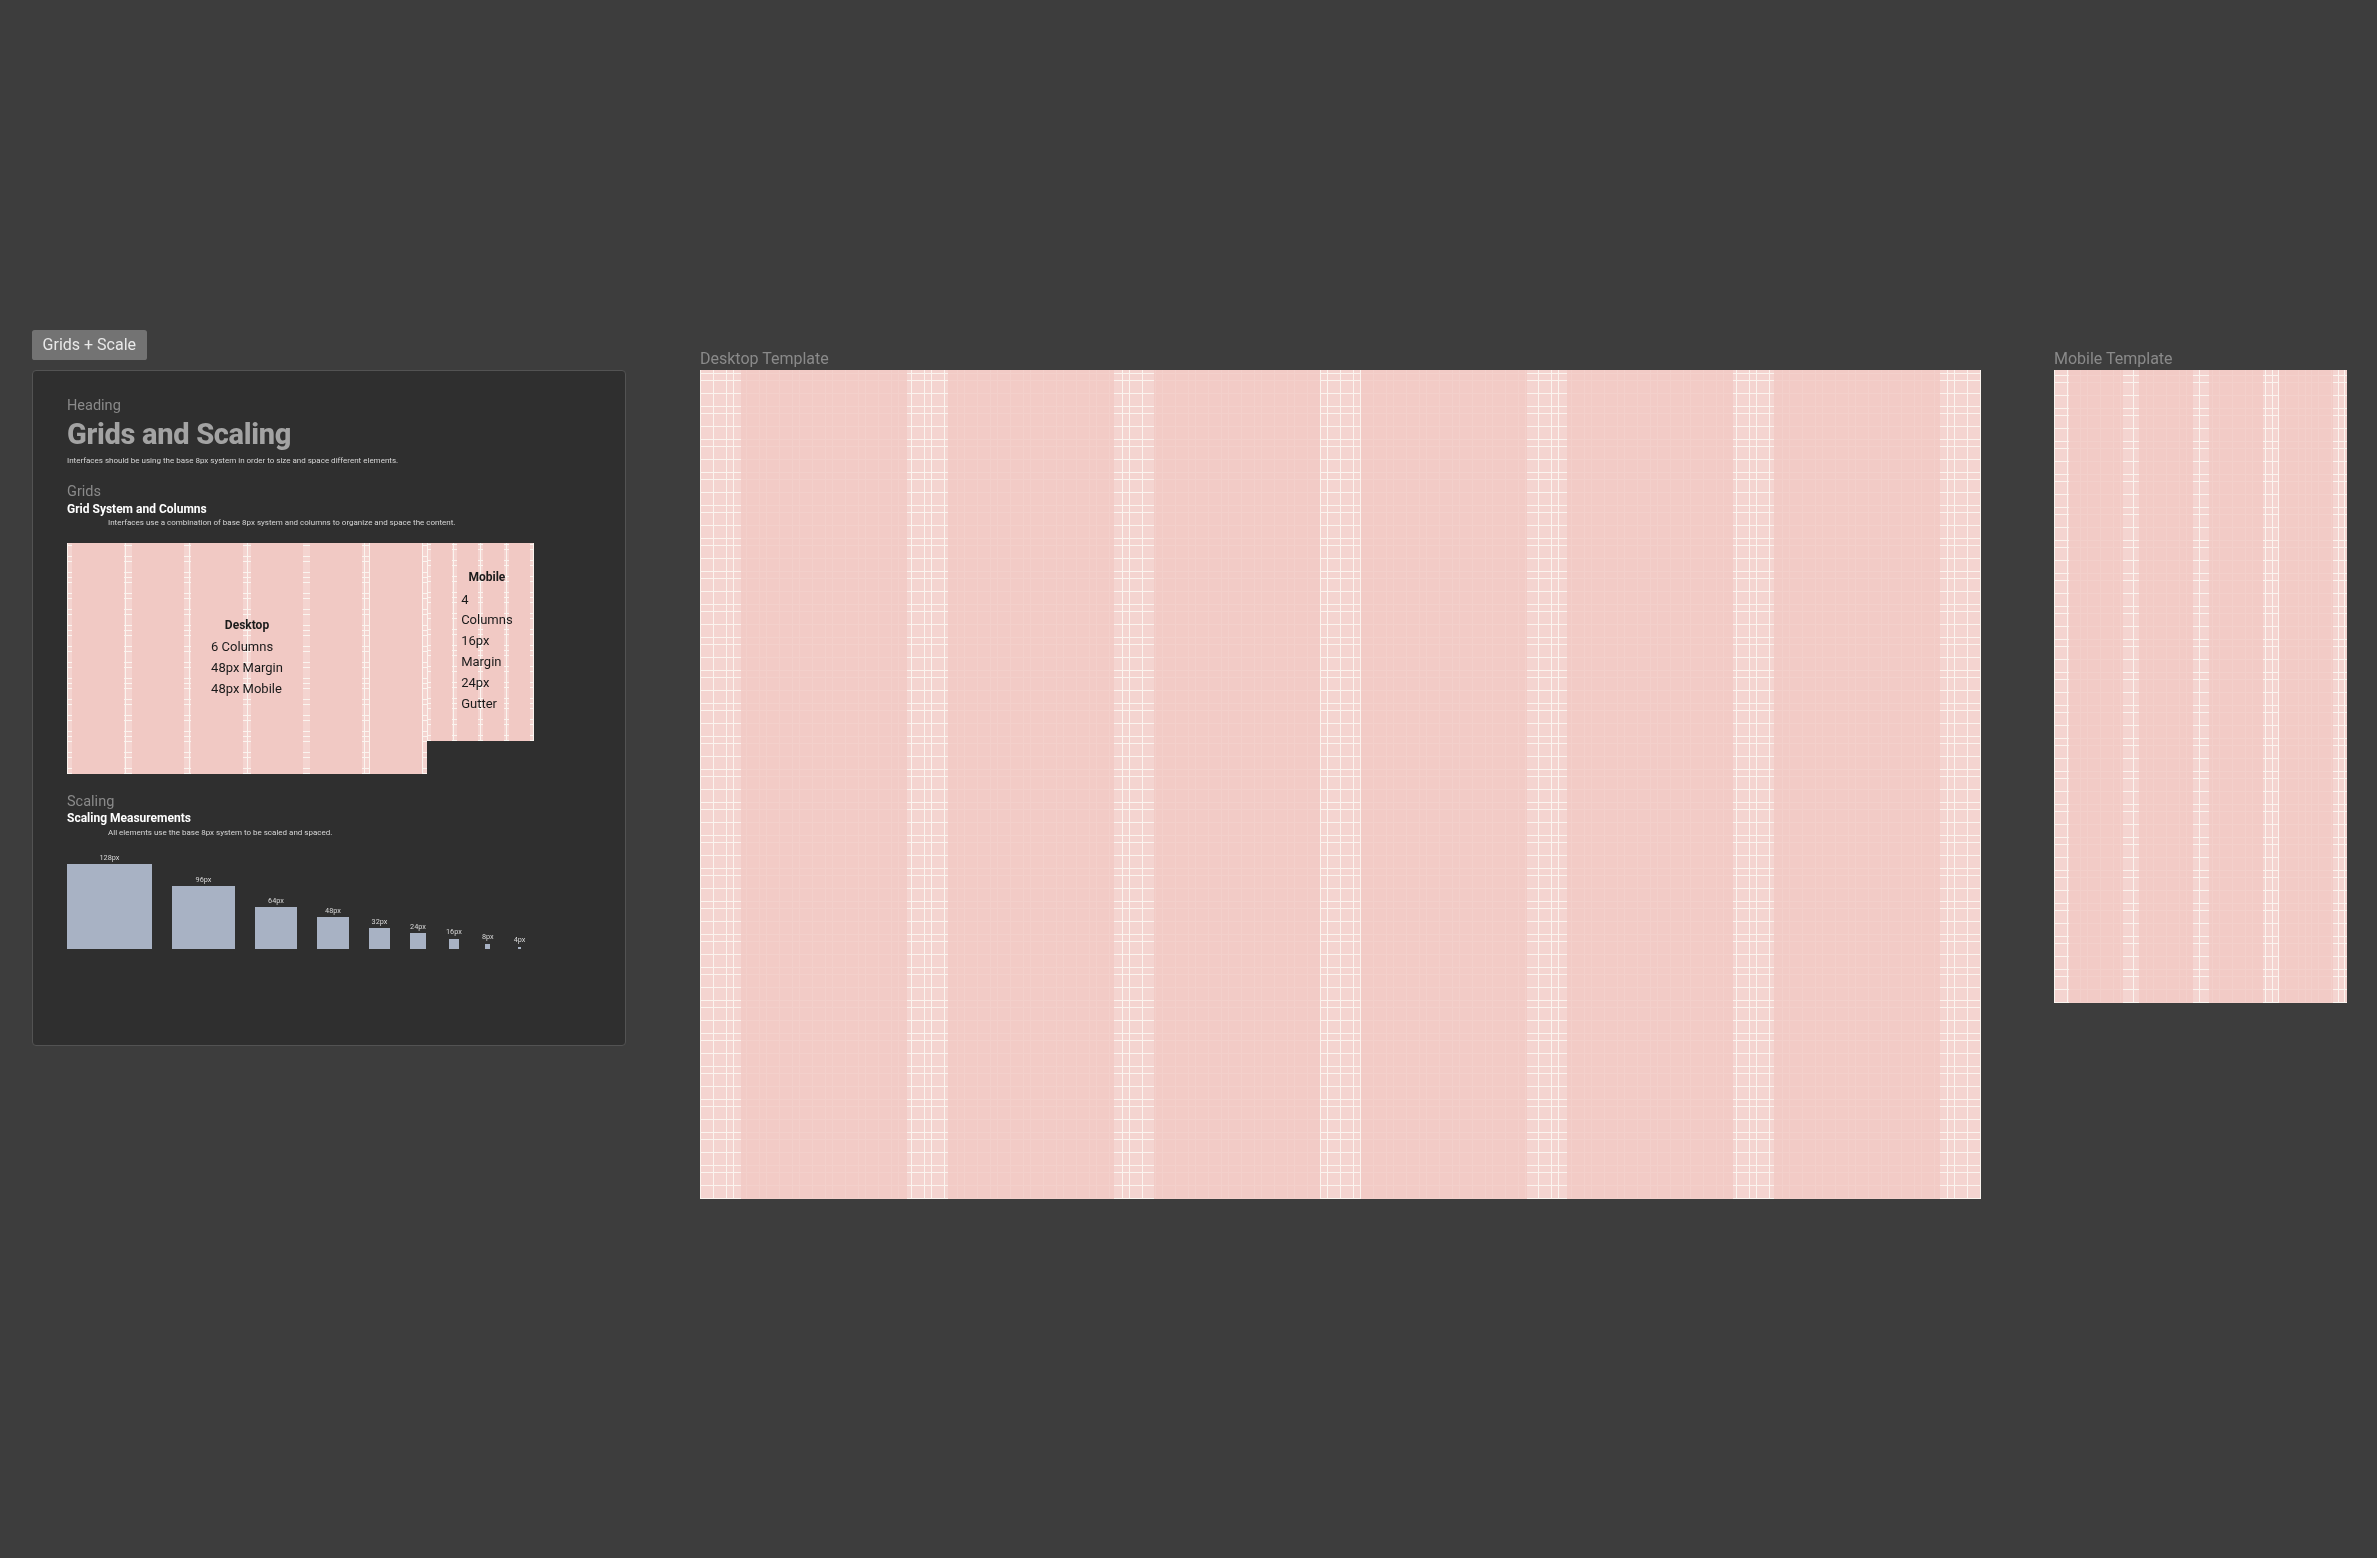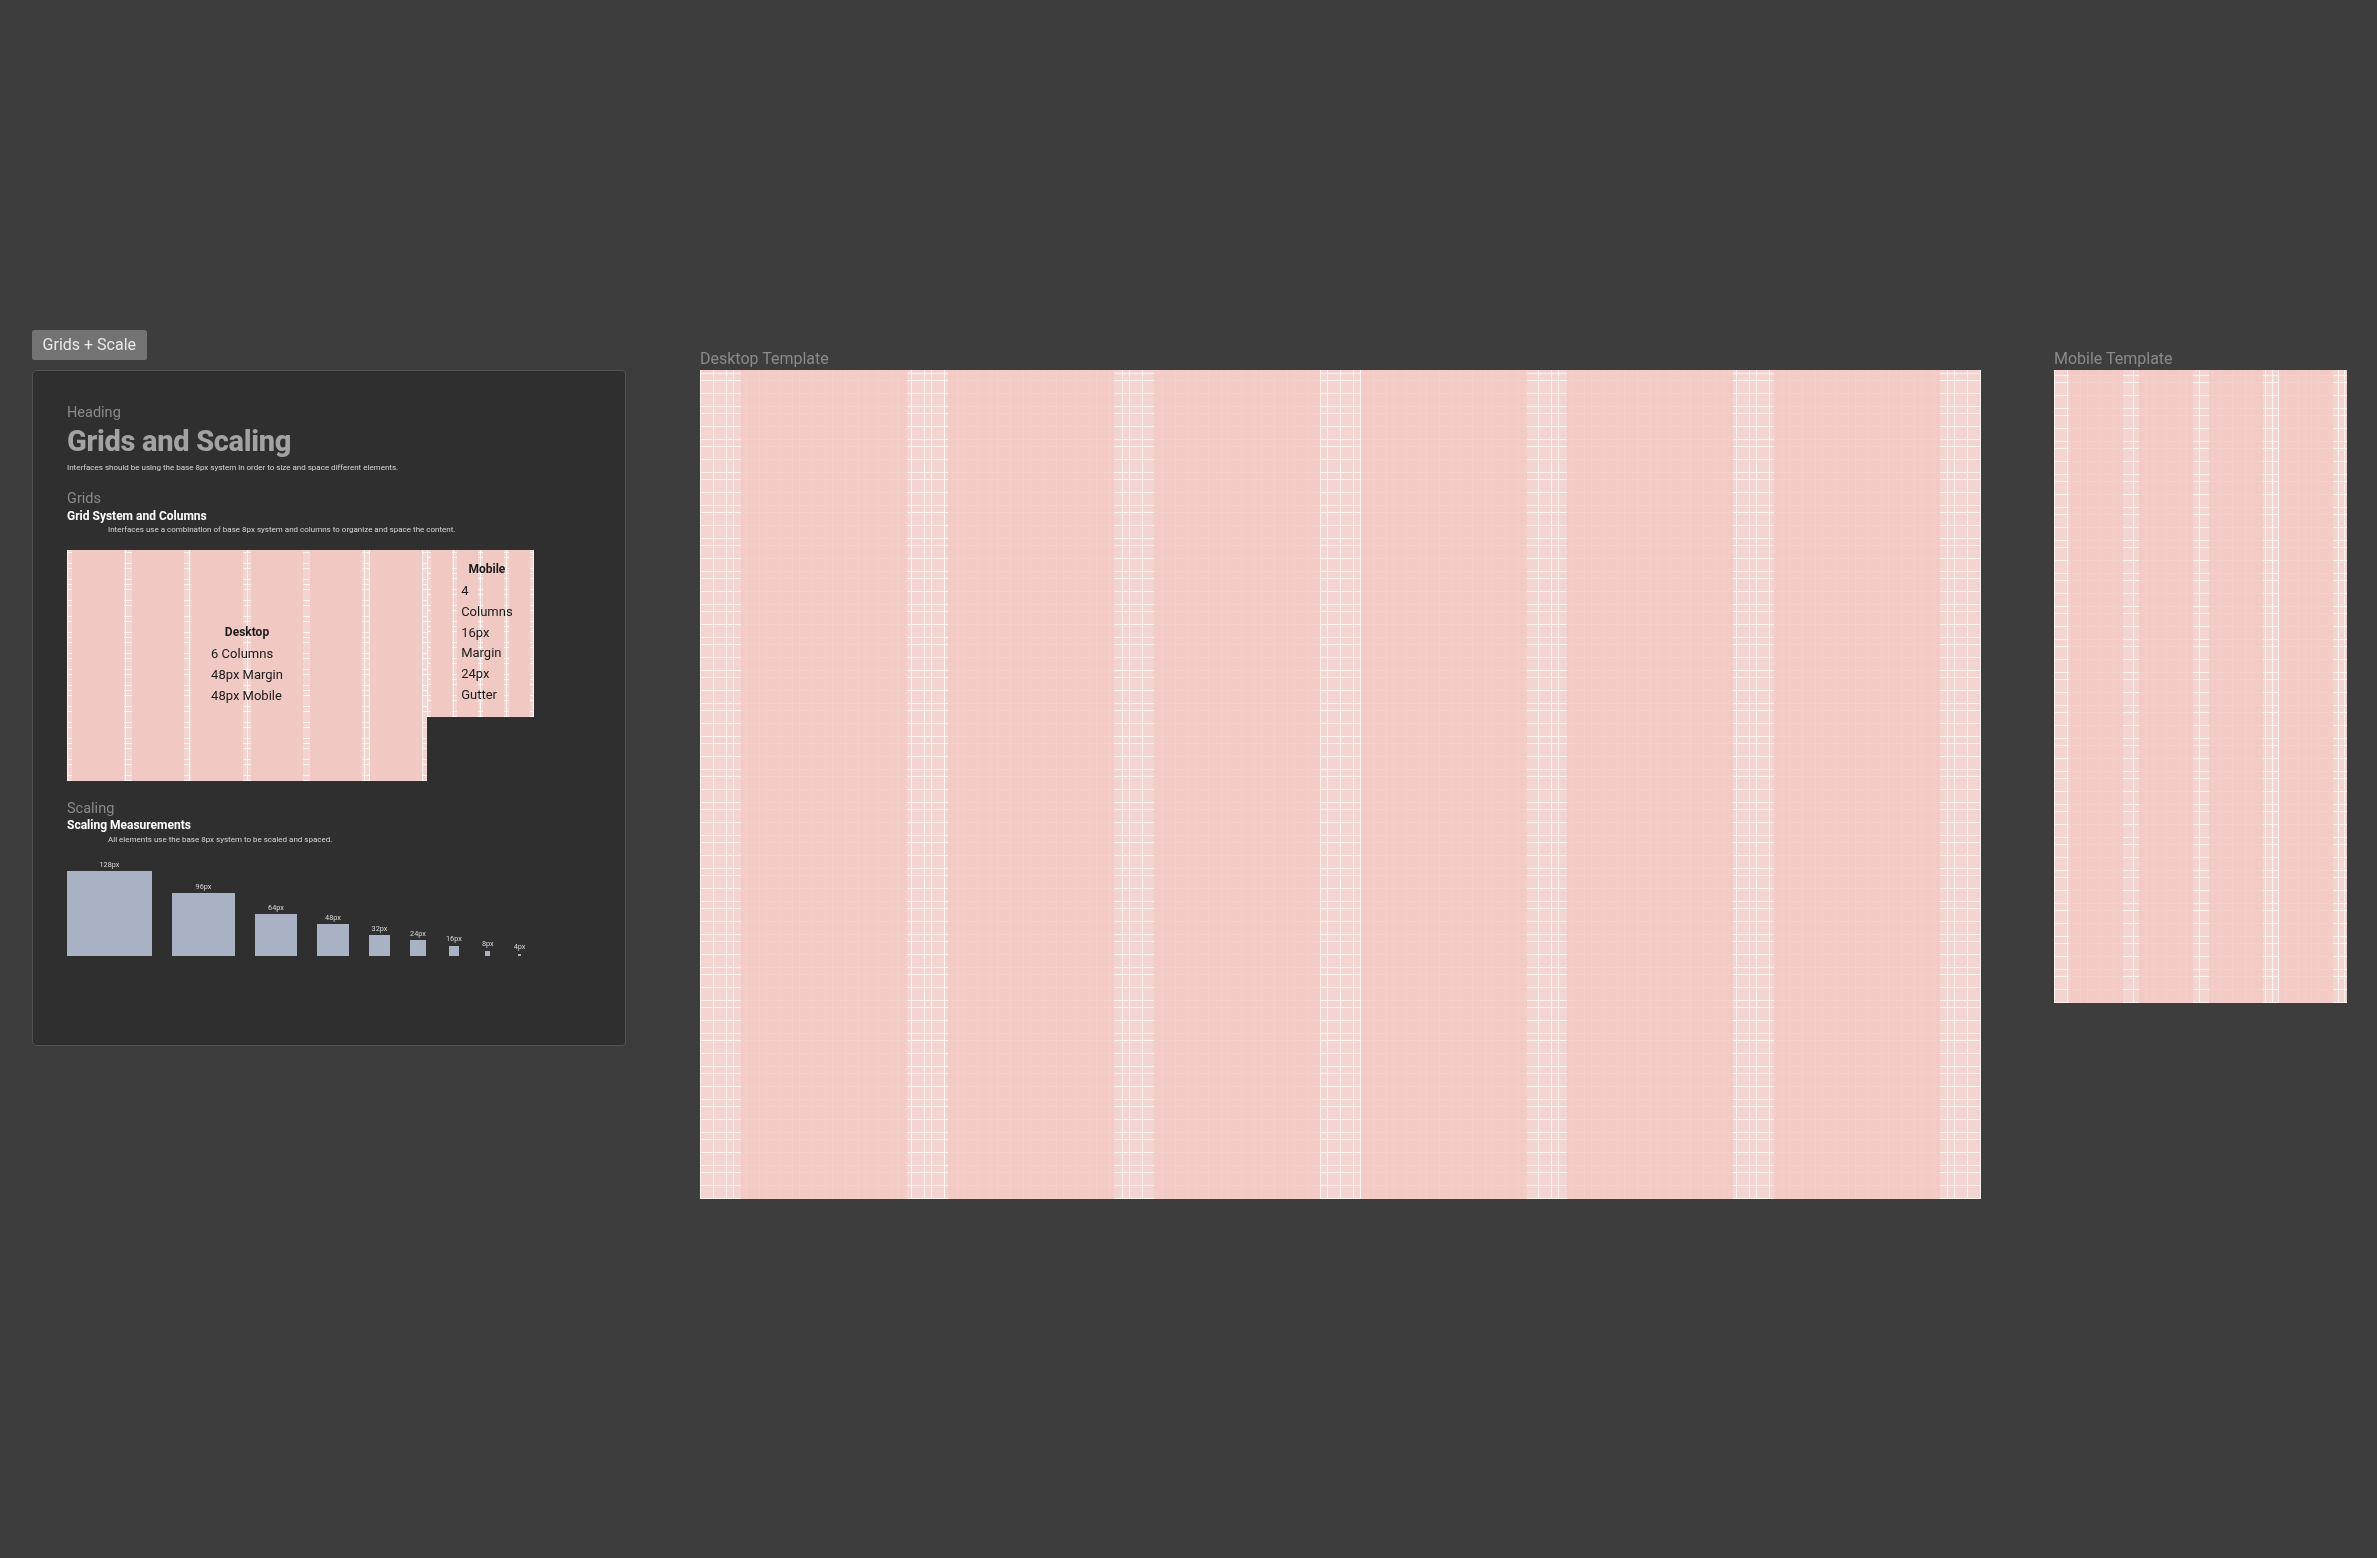--- a/index.html
+++ b/index.html
@@ -27,21 +27,21 @@
   
   .card {
     position: absolute;
     left: 32px;
     top: 370px;
     width: 594px;
     height: 676px;
     background: #2f2f2f;
     border: 1.3px solid #535353;
     border-radius: 4px;
-    padding: 33px 34px;
+    padding: 26px 34px;
   }
   .section-label {
     color: #8a8a8a;
     font-size: 14.5px;
     margin-bottom: 2.6px;
   }
   .main-title {
     font-size: 29px;
     font-weight: 800;
     color: #a3a3a3;
@@ -77,21 +77,21 @@
     margin-bottom: 18.5px;
   }
   .preview-desktop {
     width: 360px;
     height: 231px;
     position: relative;
     flex: none;
   }
   .preview-mobile {
     width: 107px;
-    height: 167px;
+    height: 198px;
     position: relative;
     flex: none;
   }
   .grid-bg {
     position: absolute;
     inset: 0;
     background:
       repeating-linear-gradient(0deg, #fbf4ef 0 0.7px, transparent 0.7px 5.3px),
       repeating-linear-gradient(90deg, #fbf4ef 0 0.7px, transparent 0.7px 5.3px),
       #f4d4d0;

